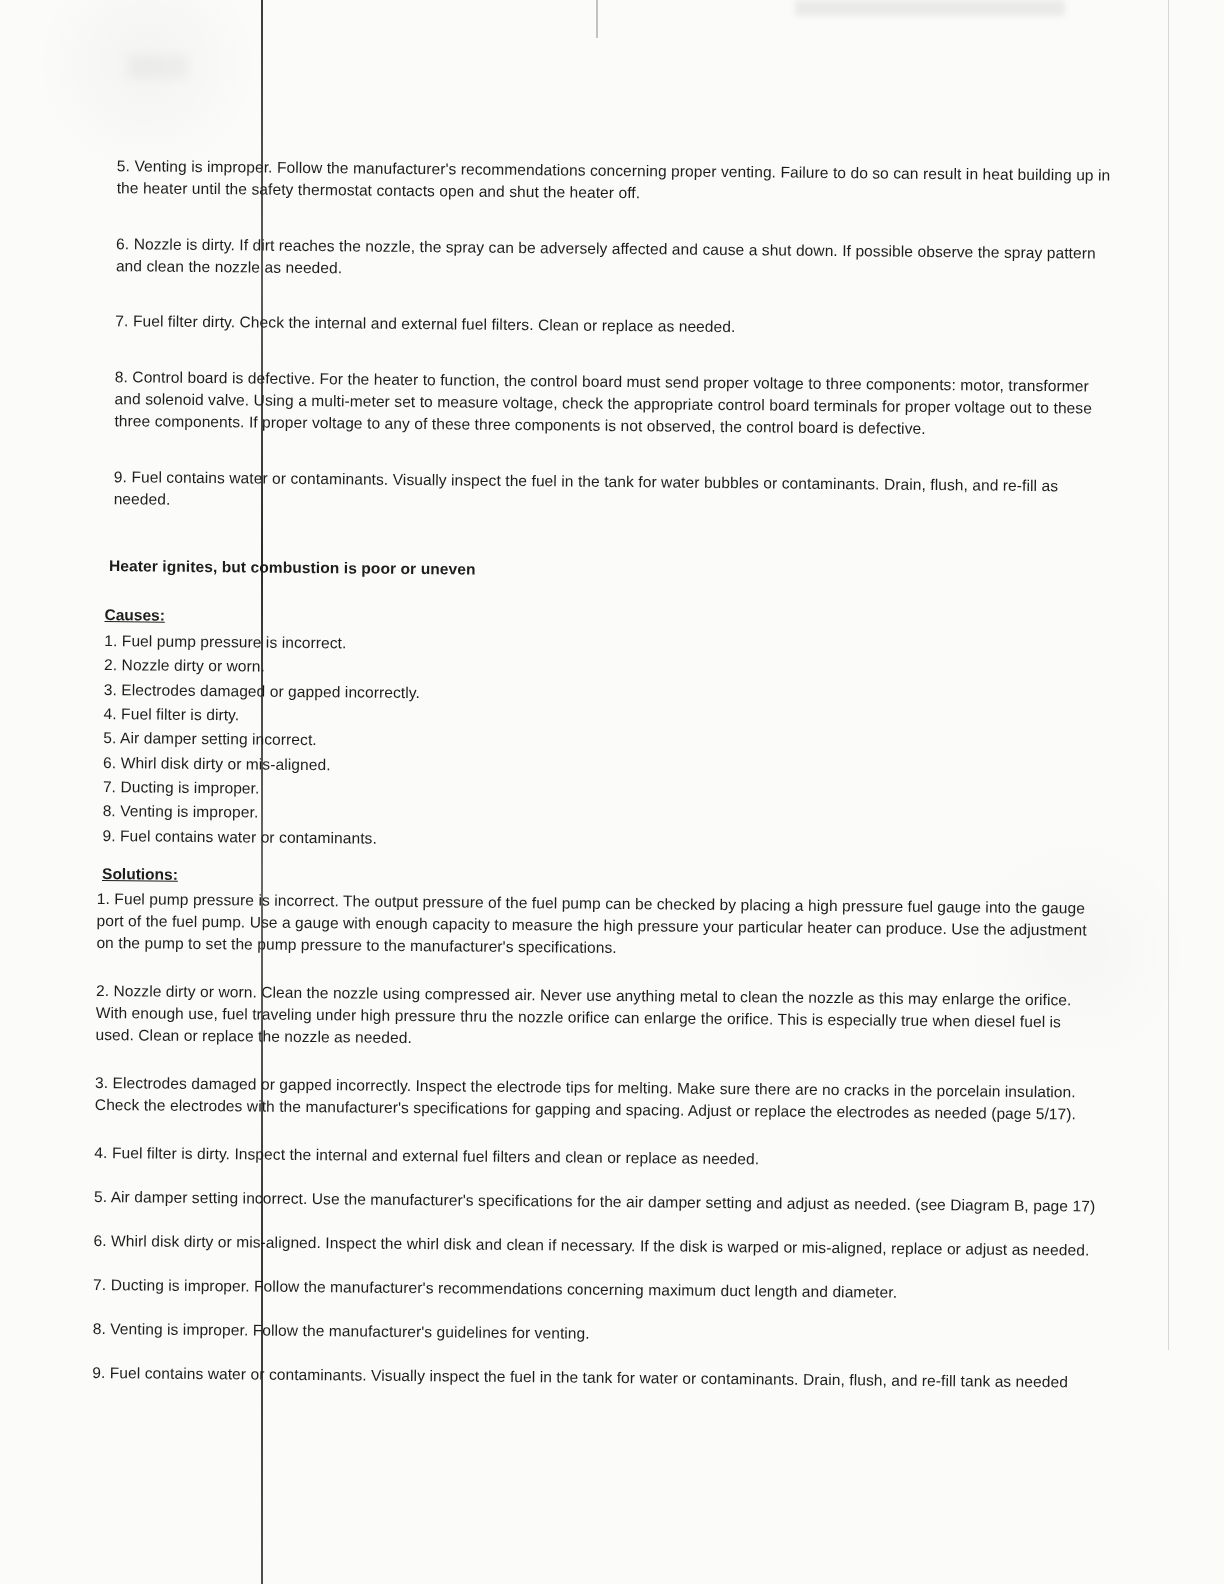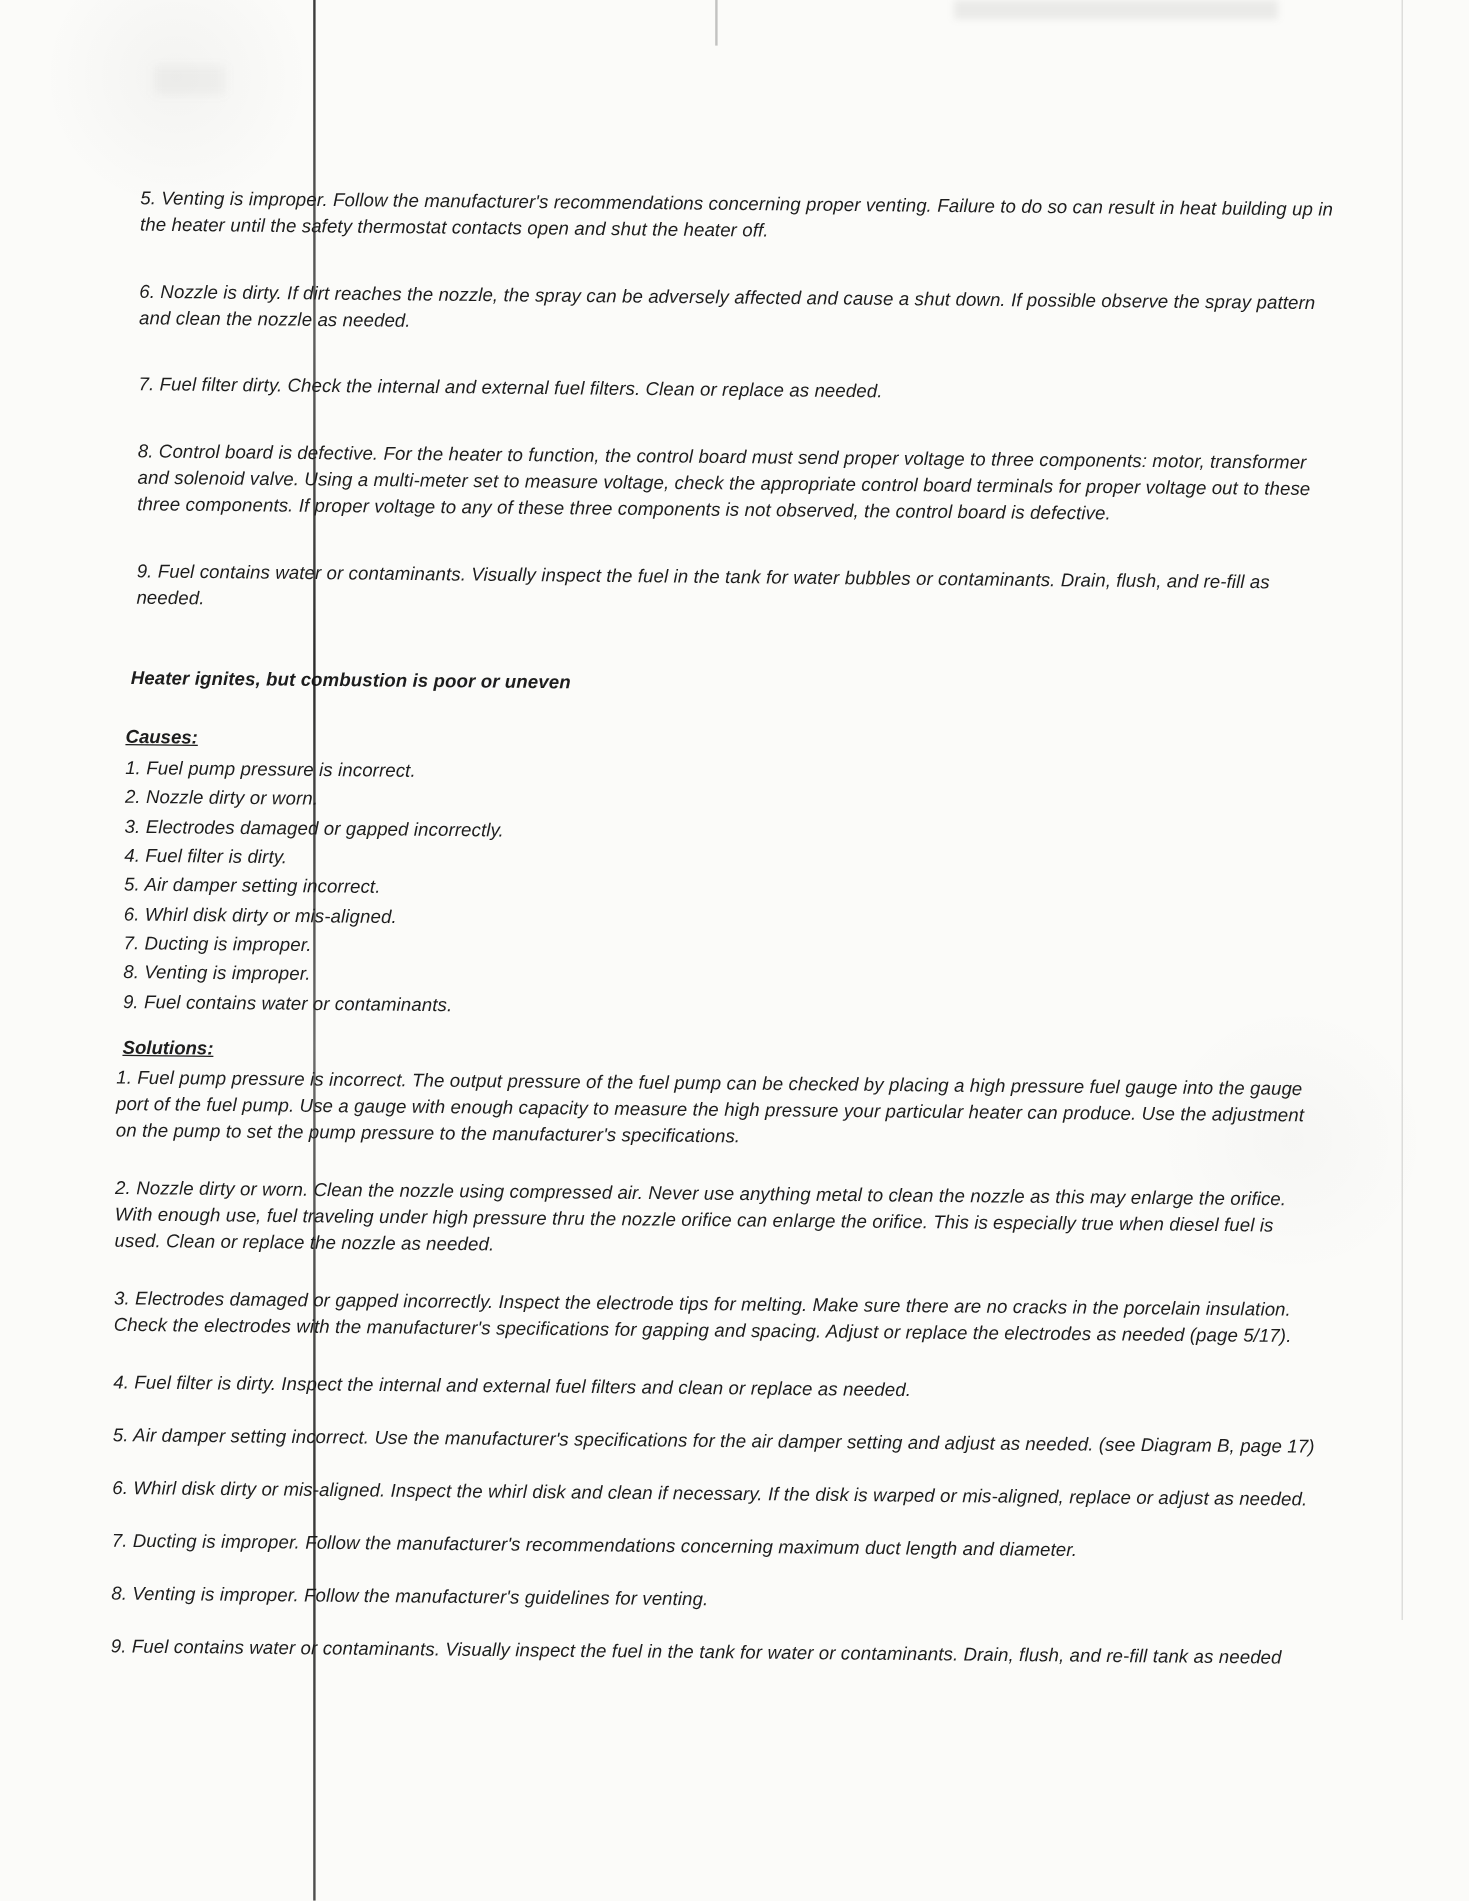--- a/index.html
+++ b/index.html
@@ -11,21 +11,20 @@
     position: relative;
     overflow: hidden;
   }
   .page {
     position: absolute;
     inset: 0;
     background:
       radial-gradient(circle at 12% 4%, rgba(0,0,0,0.03), transparent 6%),
       radial-gradient(circle at 88% 60%, rgba(0,0,0,0.02), transparent 8%),
       #fbfbf9;
-    font-style: italic;
   }
   
   .crease {
     position: absolute;
     left: 261px;
     top: 0;
     width: 2px;
     height: 1584px;
     background: linear-gradient(to bottom,
       rgba(25,25,25,0.85) 0%,

